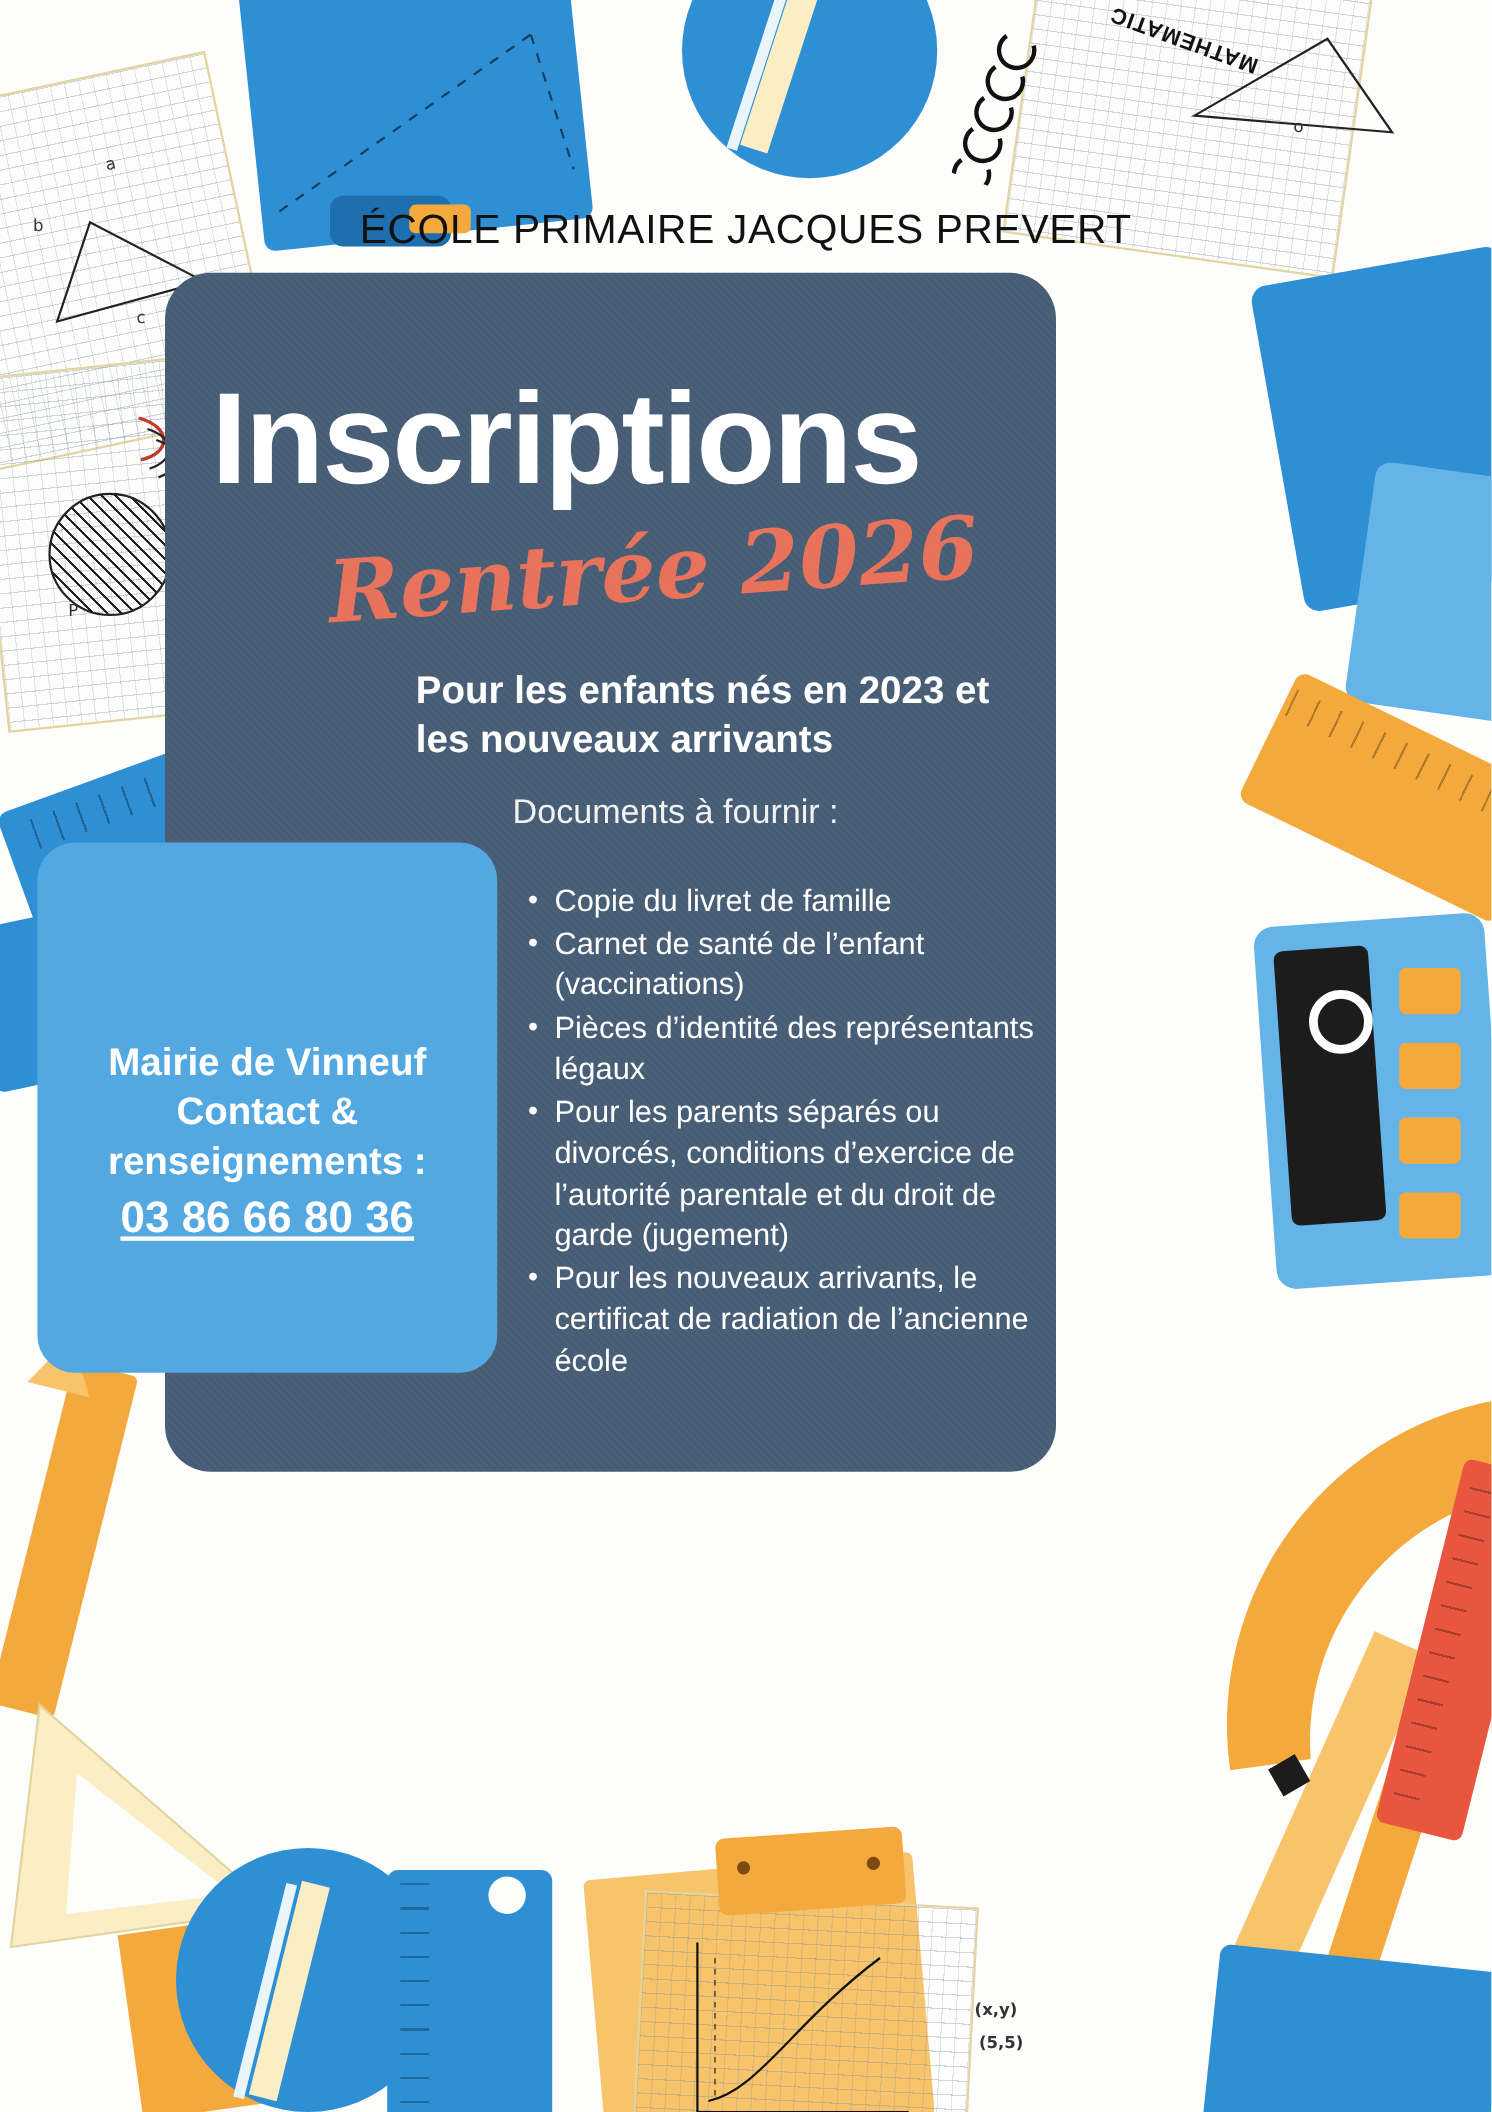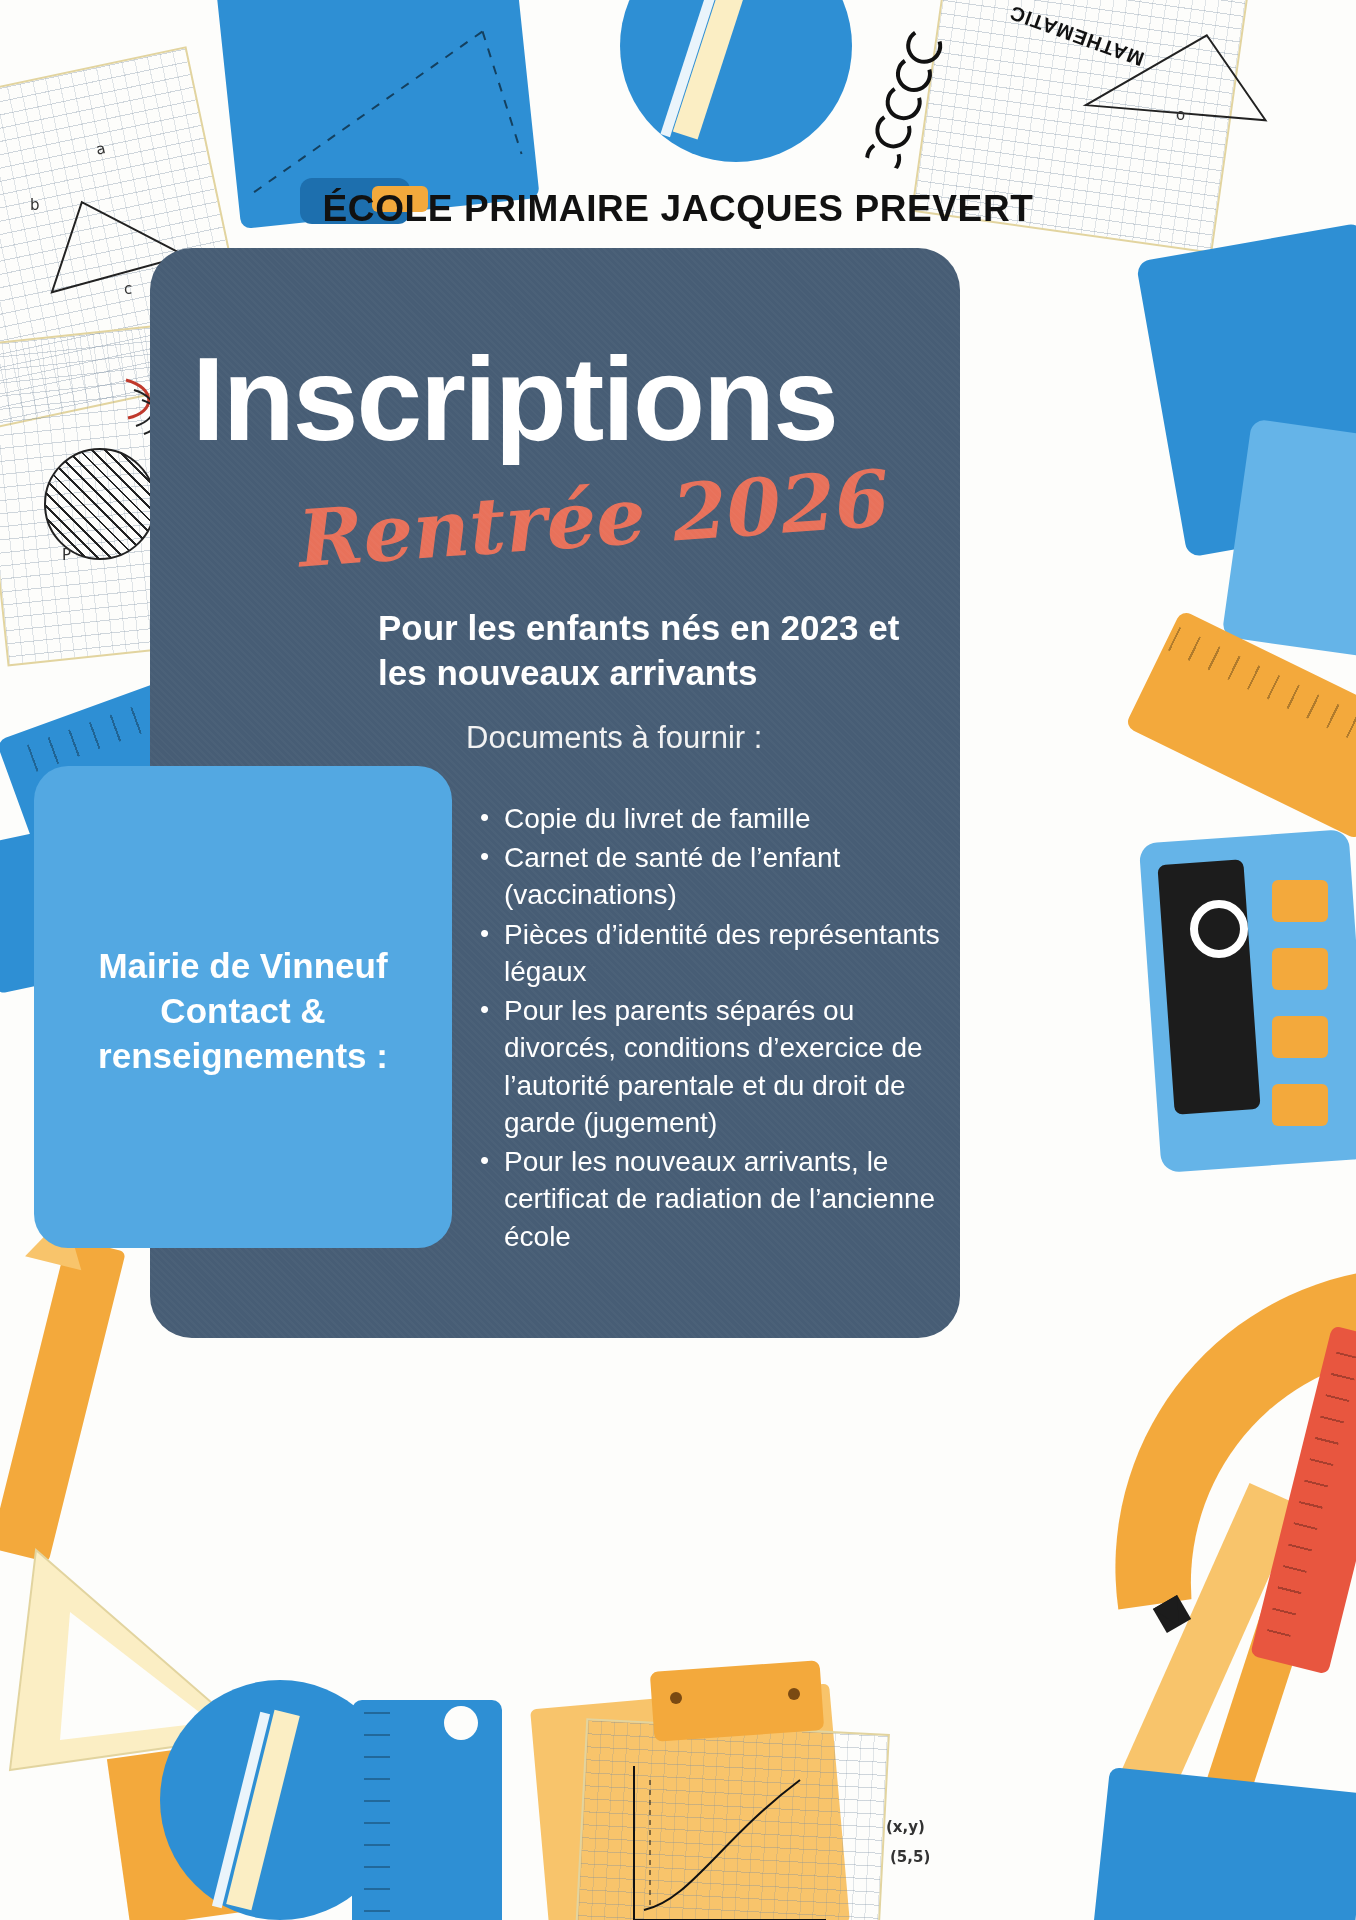--- a/index.html
+++ b/index.html
@@ -73,21 +73,21 @@
   }
 
   
   .school-name {
     position: absolute;
     top: 188px;
     left: 0;
     width: 1356px;
     text-align: center;
     font-size: 37px;
-    font-weight: bold;
+    font-weight: normal;
     letter-spacing: .6px;
     color: #111;
     z-index: 6;
     white-space: nowrap;
   }
 
   
   .card {
     position: absolute;
     left: 150px;
@@ -388,17 +388,18 @@
       <li>Pièces d’identité des représentants légaux</li>
       <li>Pour les parents séparés ou divorcés, conditions d’exercice de l’autorité parentale et du droit de garde (jugement)</li>
       <li>Pour les nouveaux arrivants, le certificat de radiation de l’ancienne école</li>
     </ul>
   </div>
 
   <div class="contact-card">
     <div class="contact-block">
       <div>Mairie de Vinneuf</div>
       <div>Contact &amp; renseignements :</div>
+      <a class="phone" href="#" style="color:#fff;">03 86 66 80 36</a>
     </div>
   </div>
 
 
 </div>
 
 </body></html>

